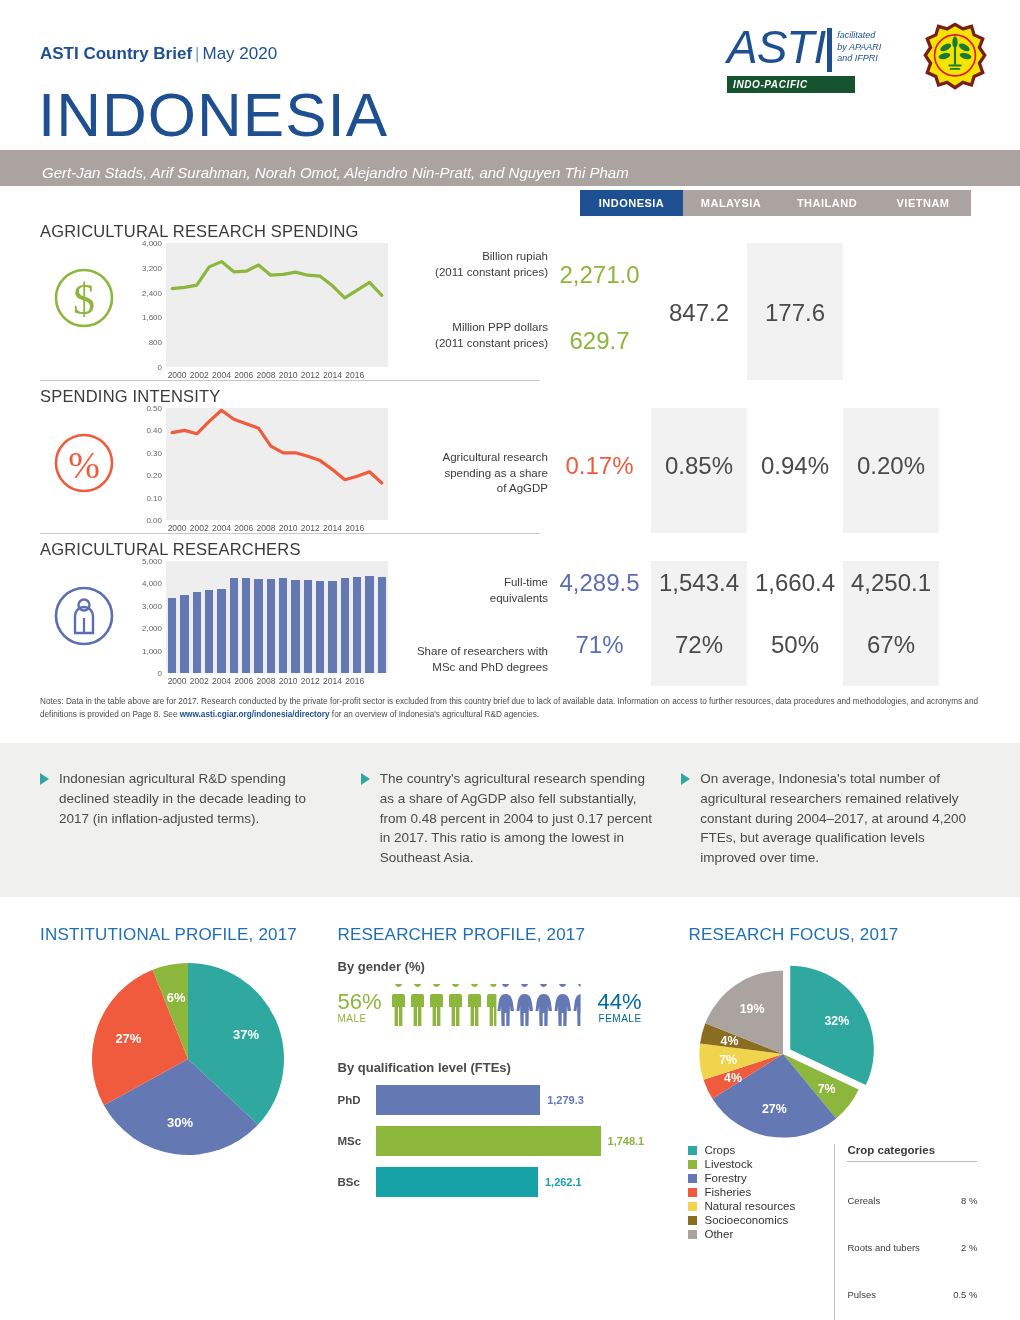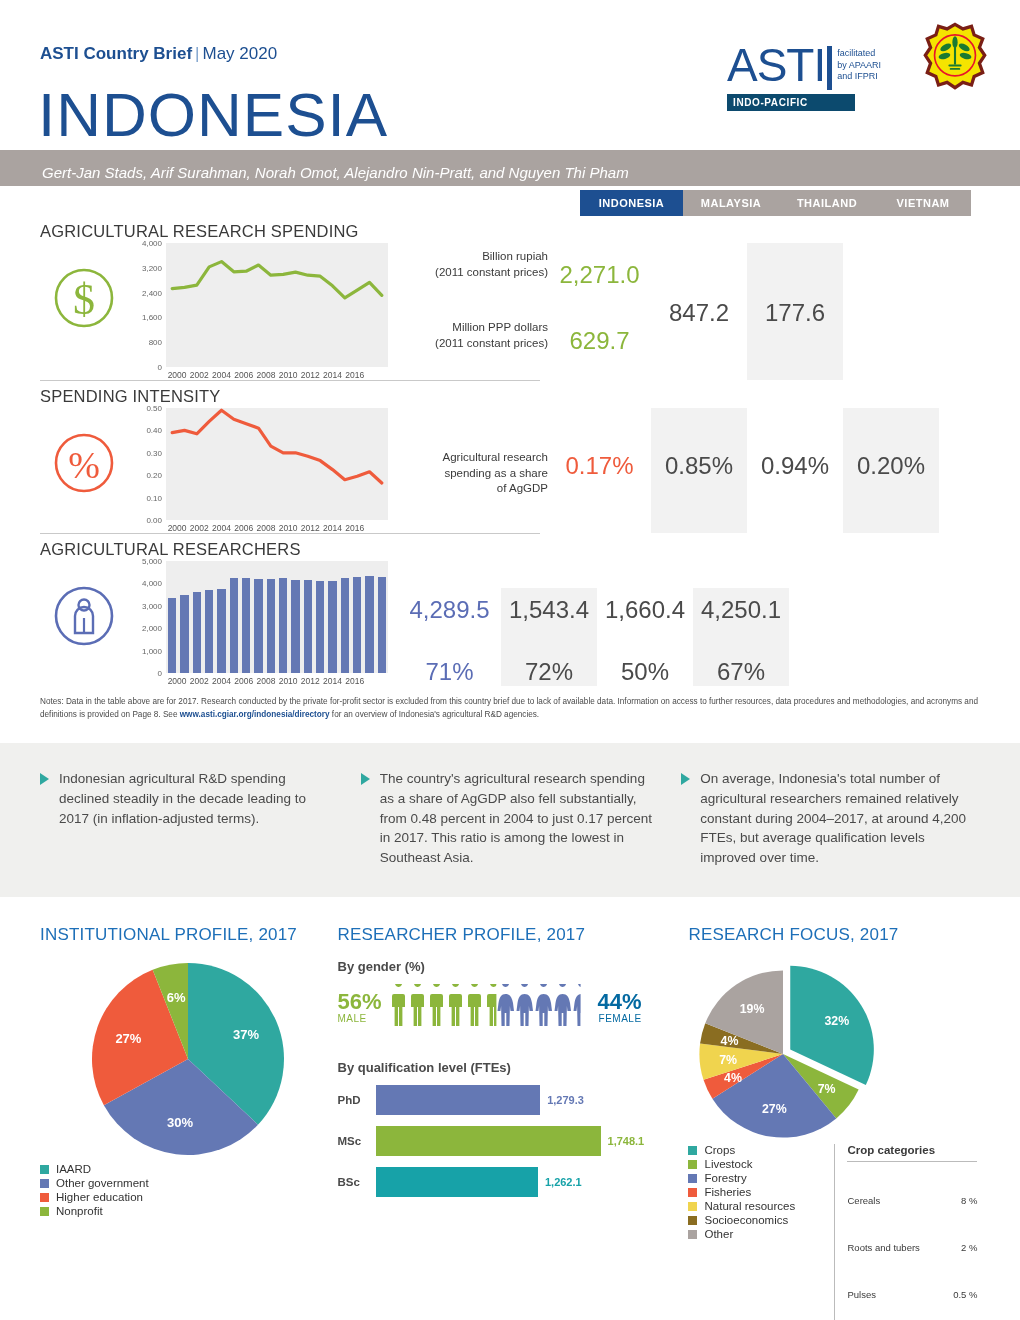--- a/index.html
+++ b/index.html
@@ -25,30 +25,30 @@
   }
   .authors-band {
     position: absolute; left: 0; top: 150px; width: 1020px; height: 36px;
     background: #aaa3a0; display: flex; align-items: center;
   }
   .authors-text {
     padding-left: 42px; color: #ffffff; font-size: 15px; font-style: italic; margin-top: 8px;
   }
 
   
-  .asti-logo { position: absolute; right: 108px; top: 44px; width: 185px; }
+  .asti-logo { position: absolute; right: 108px; top: 26px; width: 185px; font-style: italic; }
   .asti-row { display: flex; align-items: flex-start; }
   .asti-word {
     font-size: 46px; font-weight: 300; color: #1d4f91;
     line-height: 0.95; letter-spacing: -1px;
   }
   .asti-bar { width: 5px; height: 44px; background: #1d4f91; margin: 2px 5px 0 2px; }
   .asti-sub { font-size: 9px; color: #1d4f91; line-height: 1.28; padding-top: 4px; }
   .indo-pacific {
-    margin-top: 4px; background: #0c4a6e; color: #fff;
+    margin-top: 4px; background: #14532d; color: #fff;
     font-size: 10px; font-weight: bold; letter-spacing: 0.6px;
     padding: 3px 6px; width: 128px;
   }
   
   .seal { position: absolute; right: 32px; top: 22px; width: 66px; height: 70px; }
 
   
   .stats { position: relative; padding: 0 40px; }
   .stat-block { position: relative; }
   .section-title {
@@ -123,21 +123,21 @@
   .col-res { width: 355px; }
   .col-focus { width: 300px; }
 
   .legend-item { display: flex; align-items: center; font-size: 11.5px; color: #333; margin-bottom: 2px; }
   .swatch { width: 9px; height: 9px; margin-right: 7px; flex-shrink: 0; }
 
   .sub-head { font-size: 13px; font-weight: bold; color: #4a4a4a; margin-bottom: 10px; }
   .sub-head .light { font-weight: bold; }
 
   .gender-row { display: flex; align-items: center; gap: 8px; }
-  .gender-pct { font-size: 22px; font-weight: bold; line-height: 1; }
+  .gender-pct { font-size: 22px; font-weight: normal; line-height: 1; }
   .gender-cap { font-size: 10px; letter-spacing: 0.5px; }
   .male-c { color: #8cb63c; }
   .female-c { color: #0369a1; }
 
   .qbar-row { display: flex; align-items: center; margin-bottom: 11px; }
   .qbar-lab { width: 38px; font-size: 11.5px; font-weight: bold; color: #4a4a4a; }
   .qbar { height: 30px; }
   .qbar-val { font-size: 11px; font-weight: bold; margin-left: 7px; }
 
   .crop-box { border-left: 1px solid #bbb; padding-left: 12px; margin-left: 6px; }
@@ -390,21 +390,32 @@
               <span>2006</span>
               <span>2008</span>
               <span>2010</span>
               <span>2012</span>
               <span>2014</span>
               <span>2016</span>
               <span></span>
             </div>
         </div>
       </div>
-      <div class="val-cols" style="align-self:stretch;align-items:flex-end;">
+      <div class="label-cell" style="padding-top:14px;">
+        <div class="label-grp">
+          <div>Full-time</div>
+          <div>equivalents</div>
+        </div>
+        <div style="height:32px;"></div>
+        <div class="label-grp">
+          <div>Share of researchers with</div>
+          <div>MSc and PhD degrees</div>
+        </div>
+      </div>
+      <div class="val-cols" style="align-self:stretch;">
         <div class="val-col indo">
           <div style="height:8px;"></div>
           <div class="bigval indo-blue">4,289.5</div>
           <div style="height:34px;"></div>
           <div class="bigval indo-blue">71%</div>
         </div>
         <div class="val-col shade">
           <div style="height:8px;"></div>
           <div class="bigval grey">1,543.4</div>
           <div style="height:34px;"></div>
@@ -455,38 +466,20 @@
           <path d="M 100 100 L 100.00 4.00 A 96 96 0 0 1 169.98 165.72 Z" fill="#2fa8a0"></path>
           <text x="158.1" y="79.8" text-anchor="middle" fill="#fff" font-size="13" font-weight="bold" font-family="&quot;Liberation Sans&quot;, sans-serif">37%</text>
           <path d="M 100 100 L 169.98 165.72 A 96 96 0 0 1 15.87 146.25 Z" fill="#6478b4"></path>
           <text x="92.1" y="167.9" text-anchor="middle" fill="#fff" font-size="13" font-weight="bold" font-family="&quot;Liberation Sans&quot;, sans-serif">30%</text>
           <path d="M 100 100 L 15.87 146.25 A 96 96 0 0 1 64.66 10.74 Z" fill="#ef5b3c"></path>
           <text x="40.4" y="83.5" text-anchor="middle" fill="#fff" font-size="13" font-weight="bold" font-family="&quot;Liberation Sans&quot;, sans-serif">27%</text>
           <path d="M 100 100 L 64.66 10.74 A 96 96 0 0 1 100.00 4.00 Z" fill="#8cb63c"></path>
           <text x="88.1" y="42.8" text-anchor="middle" fill="#fff" font-size="13" font-weight="bold" font-family="&quot;Liberation Sans&quot;, sans-serif">6%</text>
         </svg>
     </div>
-    <div style="margin-top:4px;" id="legend-inst">
-        <div class="legend-item">
-          <span class="swatch" style="background: rgb(47, 168, 160);"></span>
-          <span>IAARD</span>
-        </div>
-        <div class="legend-item">
-          <span class="swatch" style="background: rgb(100, 120, 180);"></span>
-          <span>Other government</span>
-        </div>
-        <div class="legend-item">
-          <span class="swatch" style="background: rgb(239, 91, 60);"></span>
-          <span>Higher education</span>
-        </div>
-        <div class="legend-item">
-          <span class="swatch" style="background: rgb(140, 182, 60);"></span>
-          <span>Nonprofit</span>
-        </div>
-      </div>
   </div>
 
   <div class="col-res">
     <div class="panel-title">RESEARCHER PROFILE, 2017</div>
 
     <div class="sub-head">
       <span>By gender</span>
       <span class="light">(%)</span>
     </div>
 

